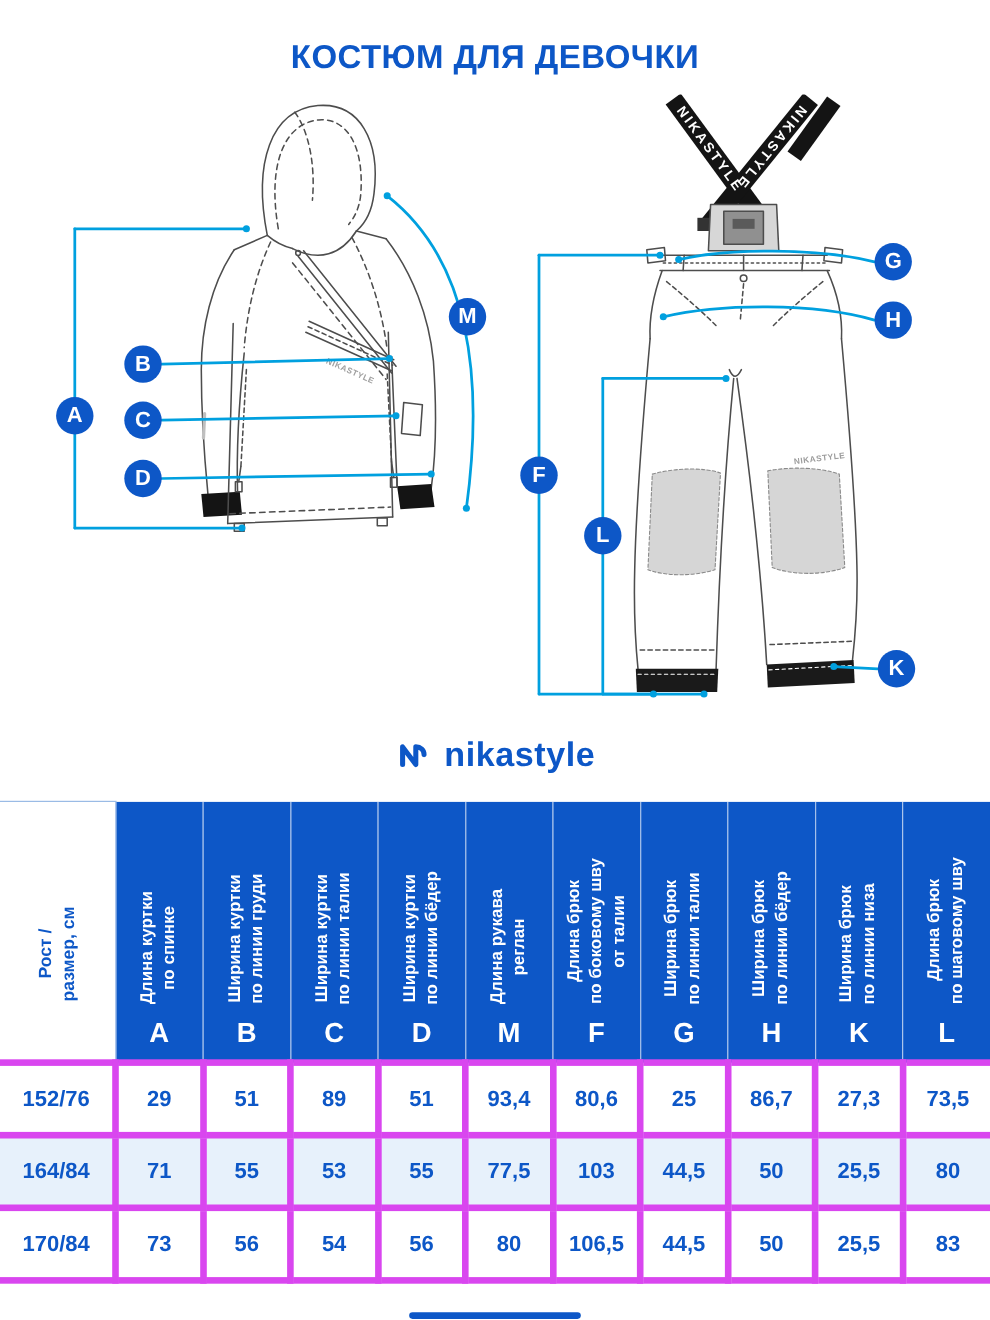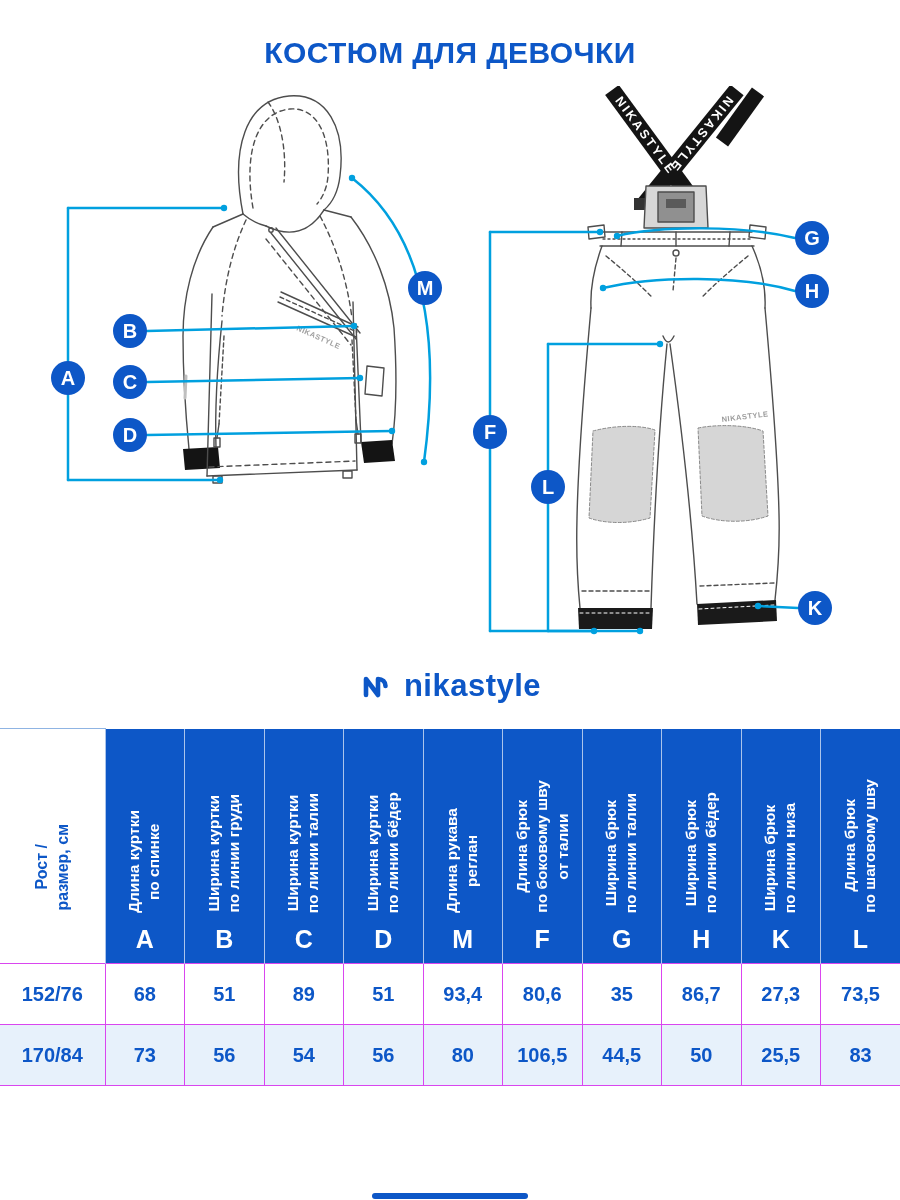--- a/index.html
+++ b/index.html
@@ -25,21 +25,21 @@
   thead th{padding:0;background:#0d57c7;border-left:1px solid rgba(255,255,255,.65);vertical-align:bottom;}
   thead th:first-child{border-left:none;}
   thead th.corner{background:#ffffff;border-top:1px solid #8fb4e3;}
   .hwrap{height:234px;display:flex;flex-direction:column;align-items:center;justify-content:flex-end;}
   .vlabel{writing-mode:vertical-rl;transform:rotate(180deg);white-space:pre-line;
           color:#ffffff;font-weight:700;font-size:15.5px;line-height:1.32;margin-bottom:7px;}
   .corner .vlabel{color:#0d57c7;font-size:16px;margin-bottom:52px;}
   .letter{height:38px;display:flex;align-items:center;justify-content:center;
           color:#ffffff;font-weight:700;font-size:25px;padding-bottom:5px;}
   tbody td{height:58px;text-align:center;vertical-align:middle;
-           font-weight:700;font-size:20px;color:#0d57c7;border:1px solid #d946ef;}
+           font-weight:700;font-size:20px;color:#0d57c7;border:6px solid #d946ef;}
   tbody td:first-child{border-left:none;}
   tbody td:last-child{border-right:none;}
   tbody tr:nth-child(even){background:#e7f1fb;}
 
   .bottom-pill{position:absolute;left:372px;top:1193px;width:156px;height:6px;
                background:#0d57c7;border-radius:3px;}
 </style>
 </head>
 <body>
 
@@ -285,30 +285,43 @@
             <div class="vlabel">Длина брюк
 по шаговому шву</div>
             <div class="letter">L</div>
               </div>
             </th>
         </tr>
       </thead>
       <tbody>
         <tr>
           <td>152/76</td>
-          <td>68</td>
+          <td>29</td>
           <td>51</td>
           <td>89</td>
           <td>51</td>
           <td>93,4</td>
           <td>80,6</td>
-          <td>35</td>
+          <td>25</td>
           <td>86,7</td>
           <td>27,3</td>
           <td>73,5</td>
+        </tr>
+        <tr>
+          <td>164/84</td>
+          <td>71</td>
+          <td>55</td>
+          <td>53</td>
+          <td>55</td>
+          <td>77,5</td>
+          <td>103</td>
+          <td>44,5</td>
+          <td>50</td>
+          <td>25,5</td>
+          <td>80</td>
         </tr>
         <tr>
           <td>170/84</td>
           <td>73</td>
           <td>56</td>
           <td>54</td>
           <td>56</td>
           <td>80</td>
           <td>106,5</td>
           <td>44,5</td>

